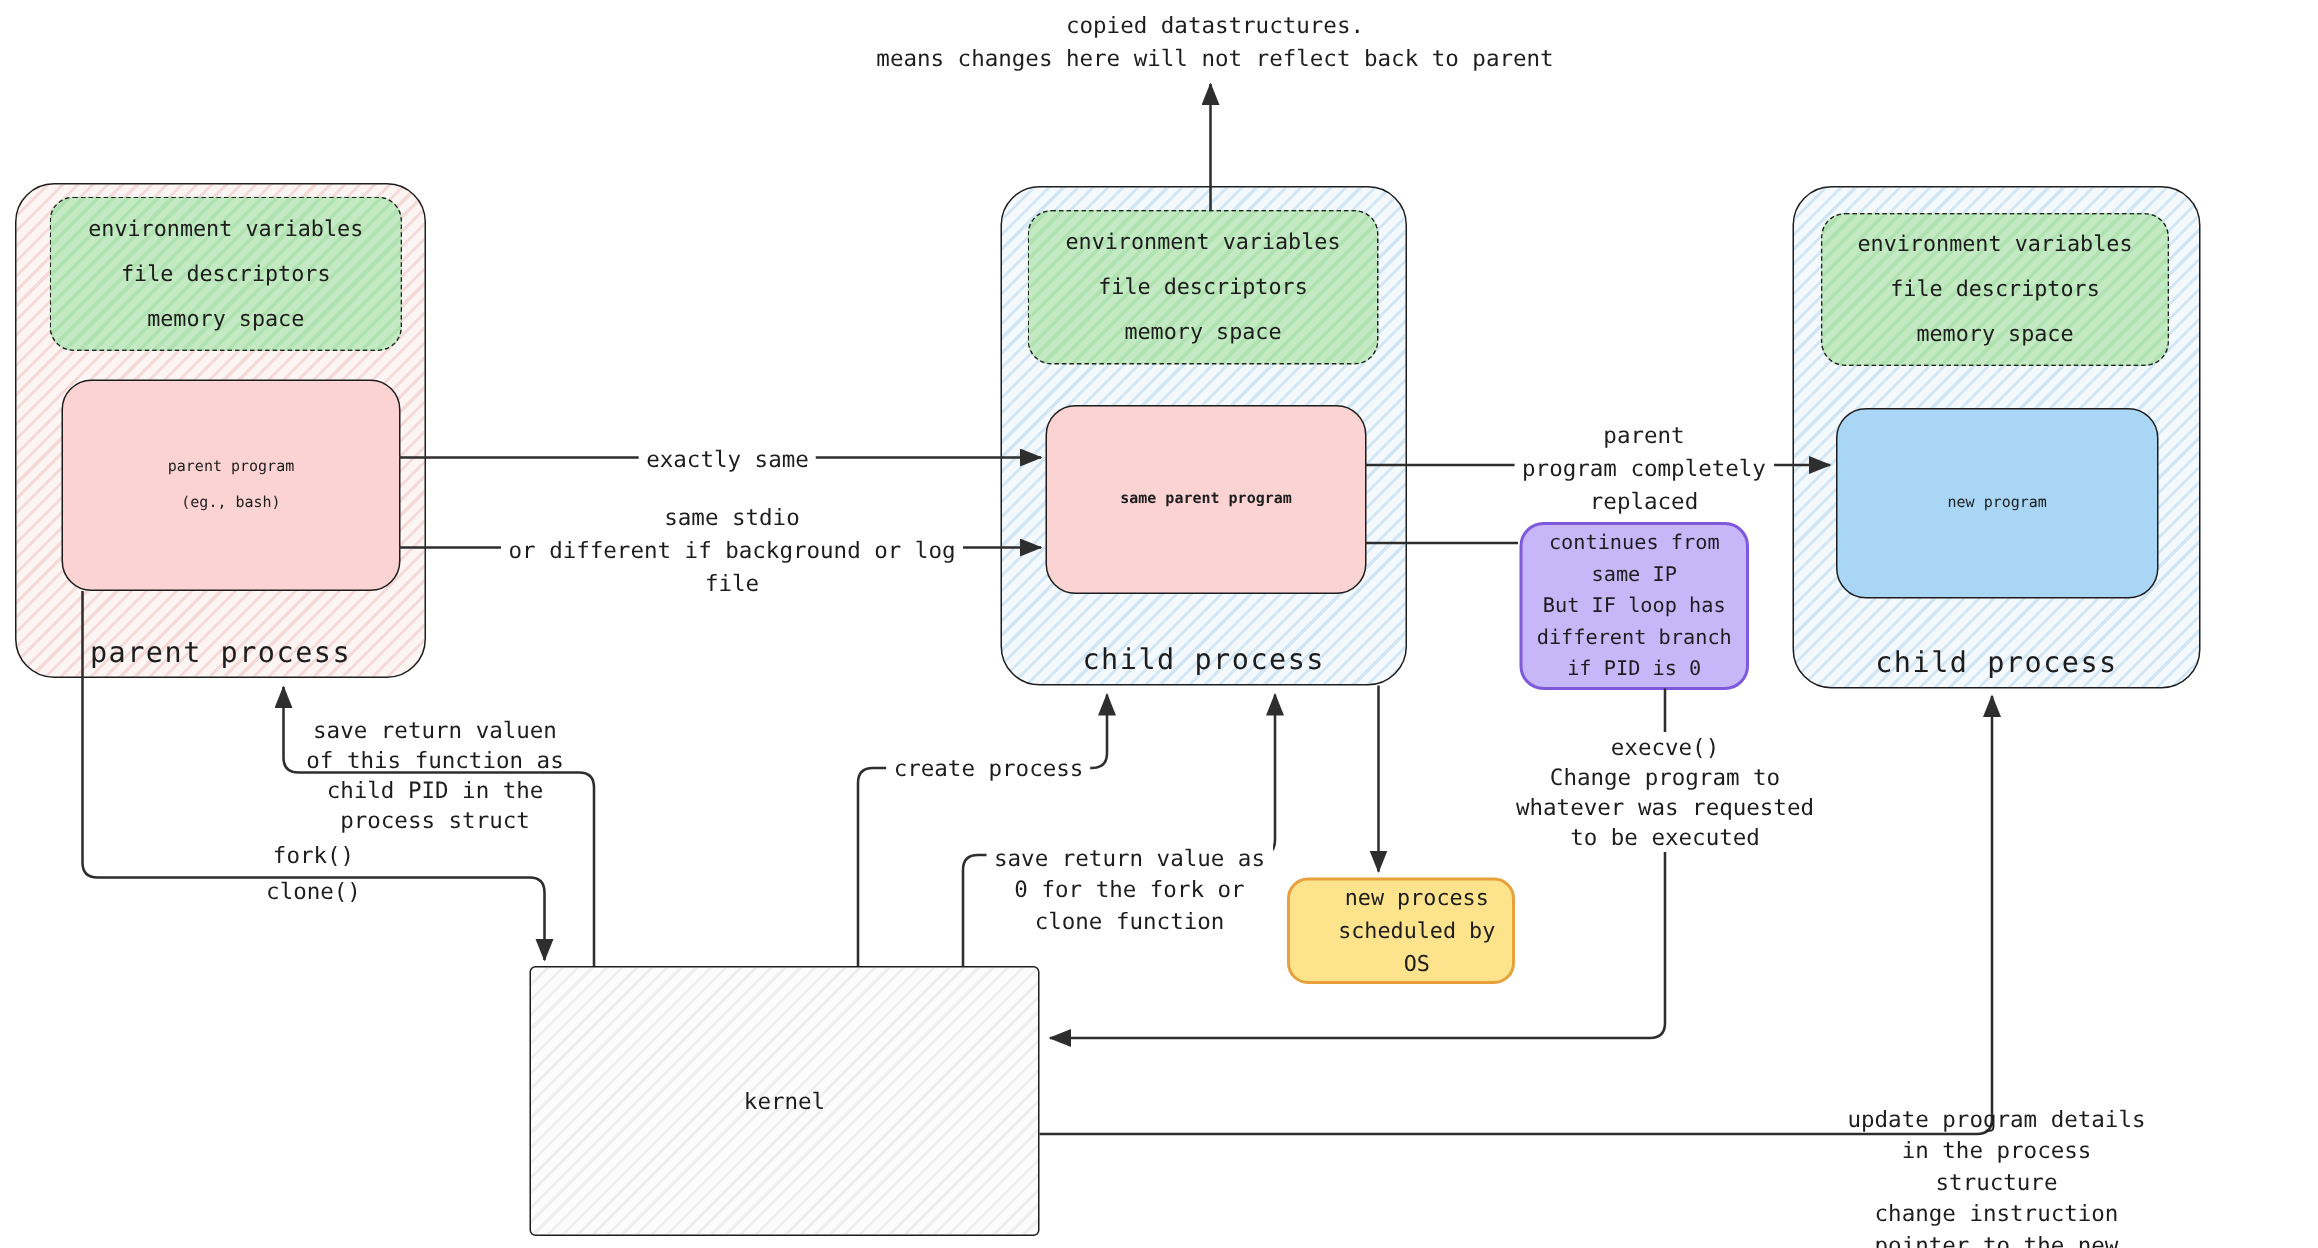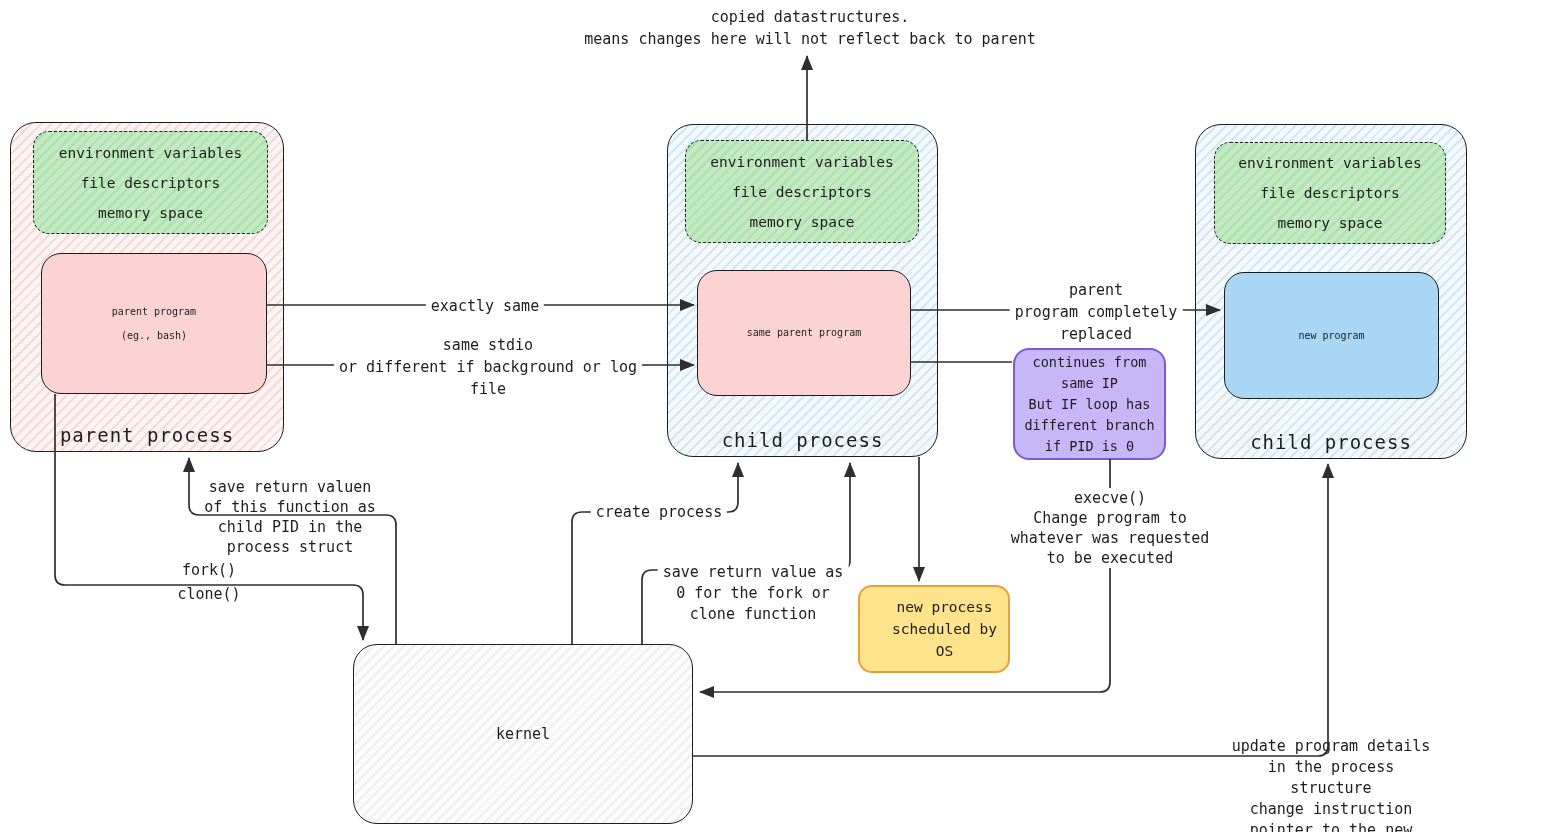--- a/index.html
+++ b/index.html
@@ -53,37 +53,37 @@
 memory space</div>
     <div class="inner prog pink" style="left:30px;top:130px;width:226px;height:141px;">parent program
 (eg., bash)</div>
     <div class="proc-label">parent process</div>
   </div>
 
   <div class="box outer hatch-blue" style="left:667px;top:124px;width:271px;height:333px;">
     <div class="inner shared hatch-green" style="left:17px;top:15px;width:234px;height:103px;">environment variables
 file descriptors
 memory space</div>
-    <div class="inner prog pink" style="left:29px;top:145px;width:214px;height:126px;">same parent program</div>
+    <div class="inner prog pink" style="left:29px;top:145px;width:214px;height:126px;font-weight:bold;">same parent program</div>
     <div class="proc-label">child process</div>
   </div>
 
   <div class="box outer hatch-blue" style="left:1195px;top:124px;width:272px;height:335px;">
     <div class="inner shared hatch-green" style="left:18px;top:17px;width:232px;height:102px;">environment variables
 file descriptors
 memory space</div>
     <div class="inner prog blue" style="left:28px;top:147px;width:215px;height:127px;">new program</div>
     <div class="proc-label">child process</div>
   </div>
 
-  <div class="box outer hatch-gray" style="left:353px;top:644px;width:340px;height:180px;border-radius:24px;">
+  <div class="box outer hatch-gray" style="left:353px;top:644px;width:340px;height:180px;border-radius:4px;">
     <div class="kernel-label">kernel</div>
   </div>
 
-  <div class="small-node yellow" style="left:858px;top:585px;width:152px;height:88px;padding-left:21px;">new process
+  <div class="small-node yellow" style="left:858px;top:585px;width:152px;height:71px;padding-left:21px;">new process
 scheduled by OS</div>
 
   <div class="small-node purple" style="left:1013px;top:348px;width:153px;height:112px;">continues from
 same IP
 But IF loop has
 different branch
 if PID is 0</div>
 
   <svg class="wires" width="1545" height="832" viewBox="0 0 1545 832">
     <defs>

